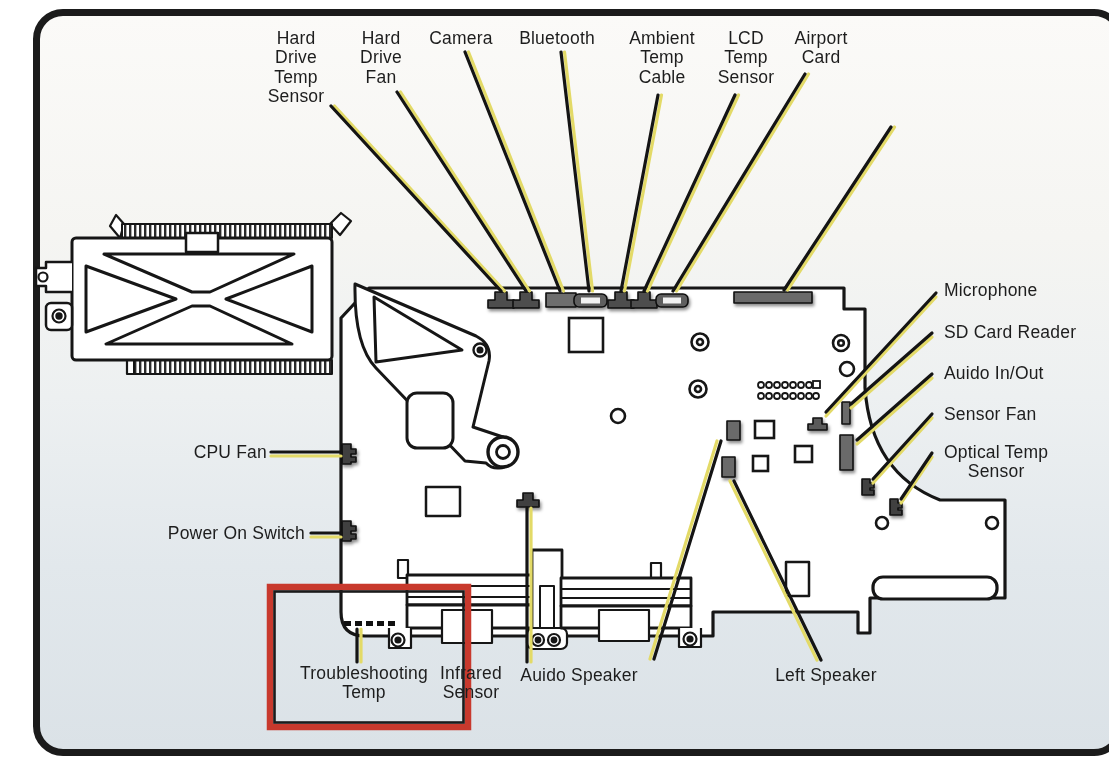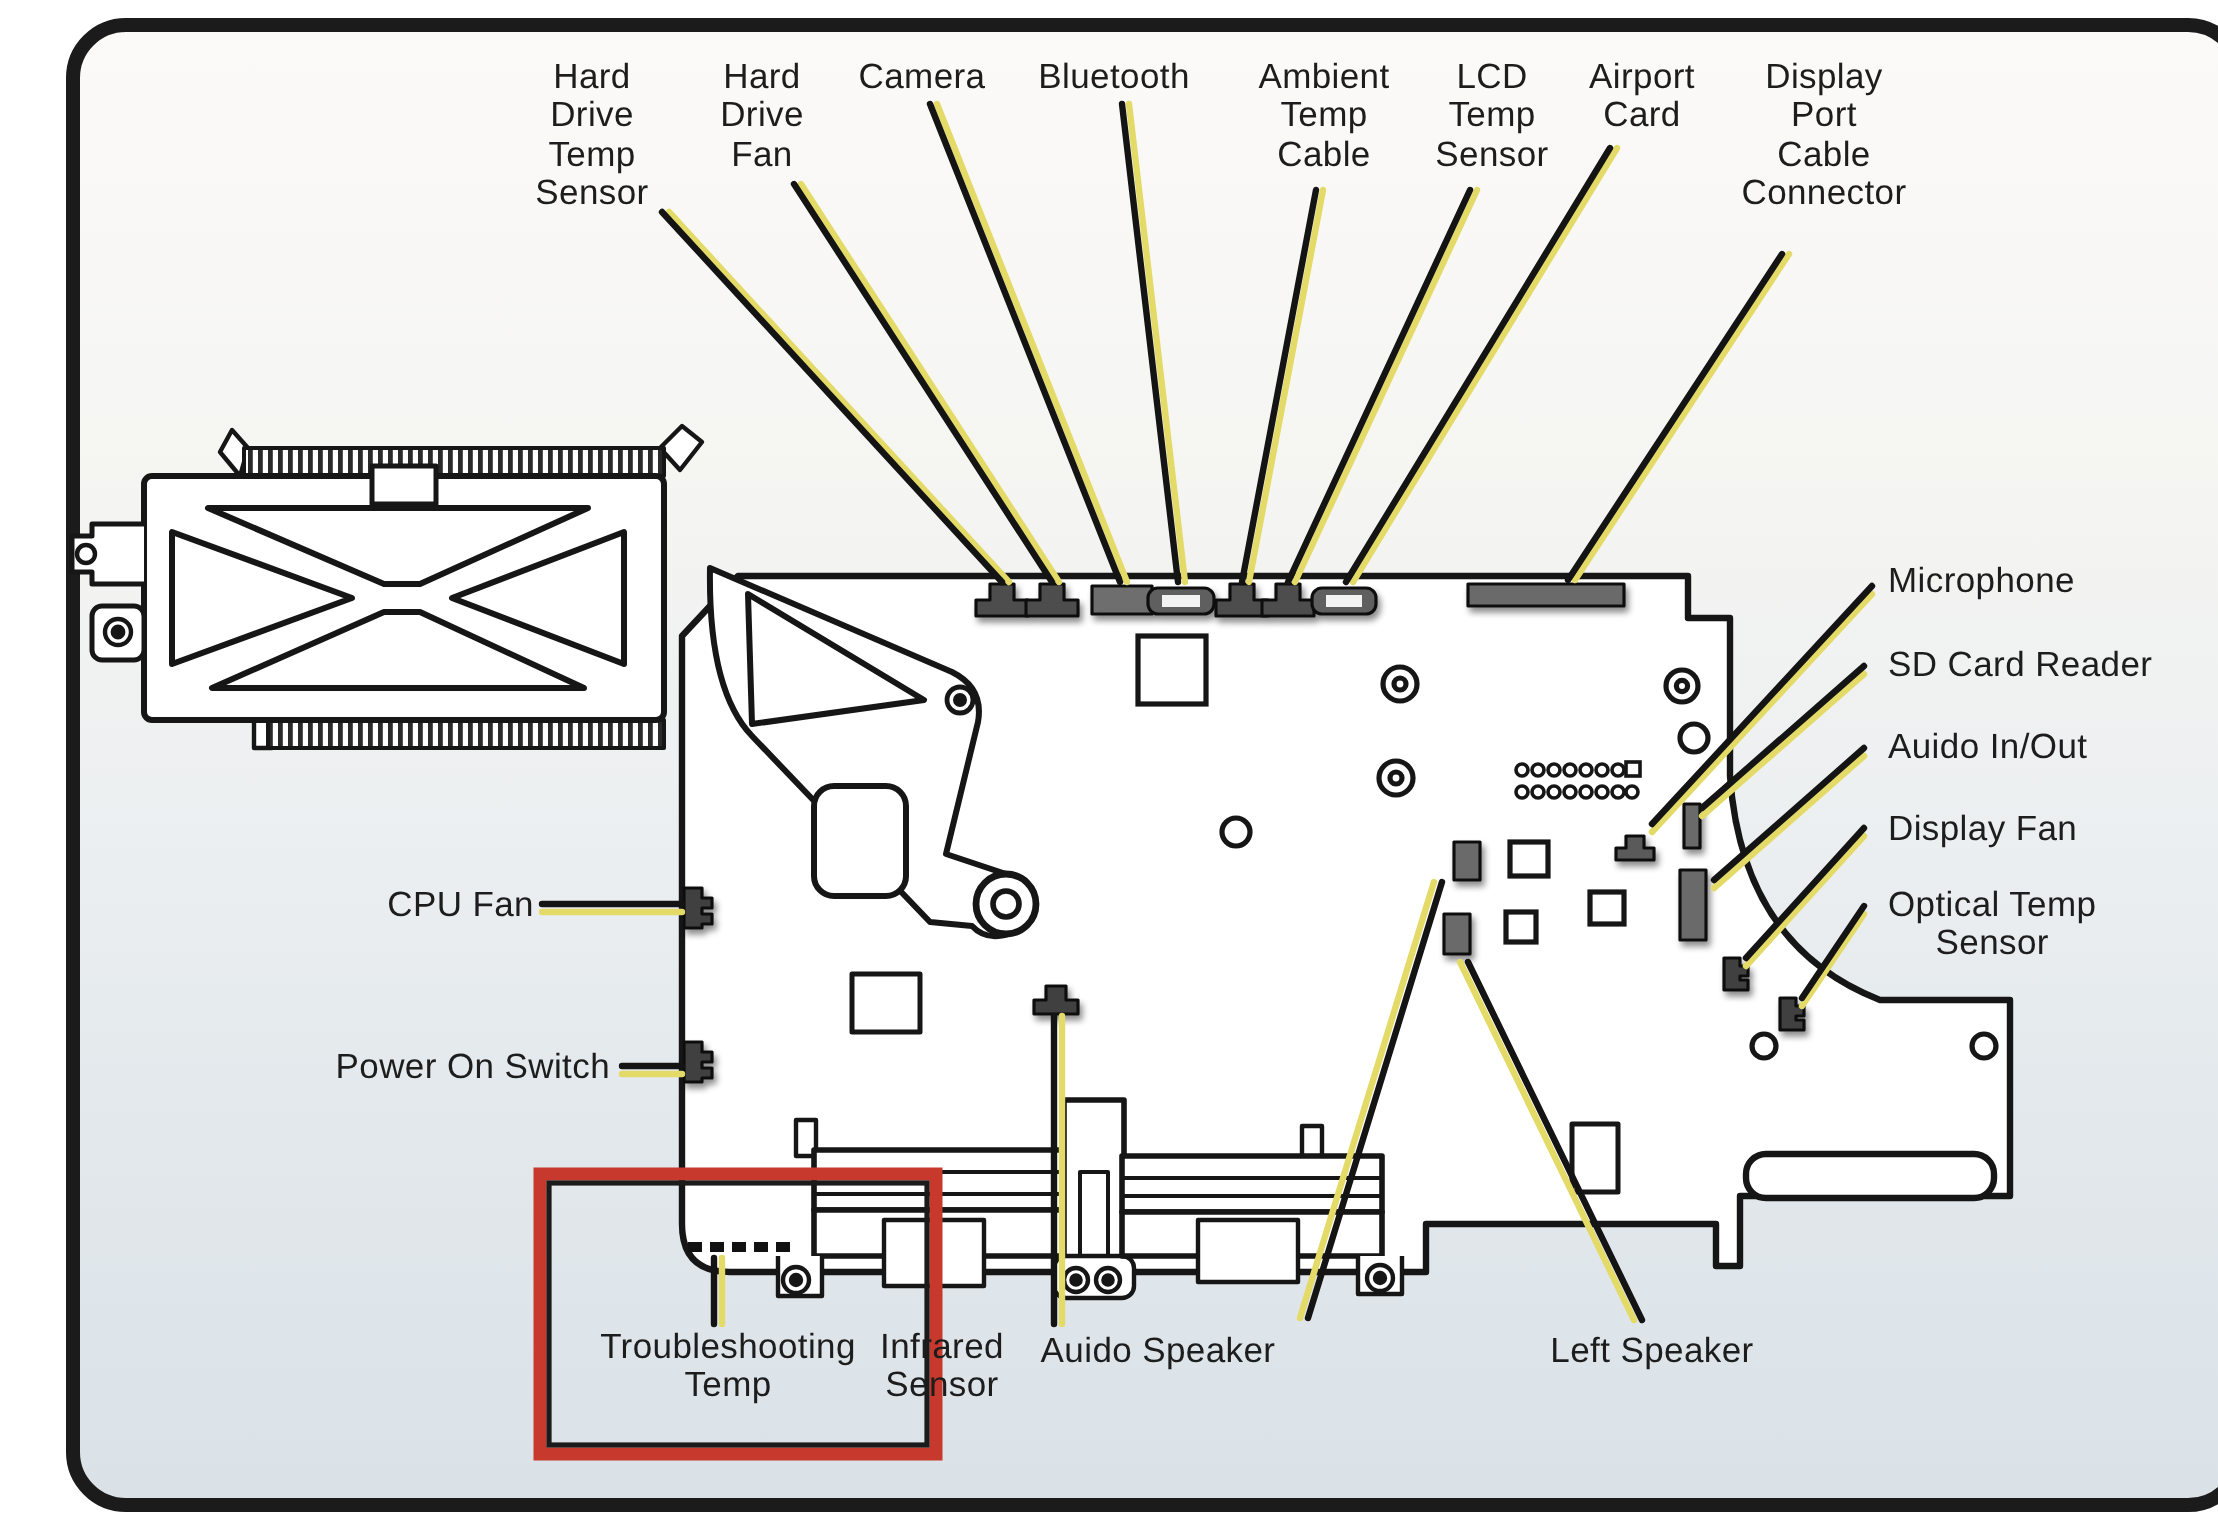--- a/index.html
+++ b/index.html
@@ -279,29 +279,25 @@
   <div class="lbl c" style="left:437px;top:29px">Camera</div>
   <div class="lbl c" style="left:533px;top:29px">Bluetooth</div>
   <div class="lbl c" style="left:638px;top:29px">Ambient
 Temp
 Cable</div>
   <div class="lbl c" style="left:722px;top:29px">LCD
 Temp
 Sensor</div>
   <div class="lbl c" style="left:797px;top:29px">Airport
 Card</div>
-  <div class="lbl c" style="left:888px;top:29px">Display
-Port
-Cable
-Connector</div>
 
   <div class="lbl" style="left:920px;top:281px">Microphone</div>
   <div class="lbl" style="left:920px;top:323px">SD Card Reader</div>
   <div class="lbl" style="left:920px;top:364px">Auido In/Out</div>
-  <div class="lbl" style="left:920px;top:405px">Display Fan</div>
+  <div class="lbl" style="left:920px;top:405px">Sensor Fan</div>
   <div class="lbl" style="left:920px;top:443px">Optical Temp
 Sensor</div>
 
   <div class="lbl r" style="left:243px;top:443px">CPU Fan</div>
   <div class="lbl r" style="left:281px;top:524px">Power On Switch</div>
 
   <div class="lbl c" style="left:340px;top:664px">Troubleshooting
 Temp</div>
   <div class="lbl c" style="left:447px;top:664px">Infrared
 Sensor</div>

